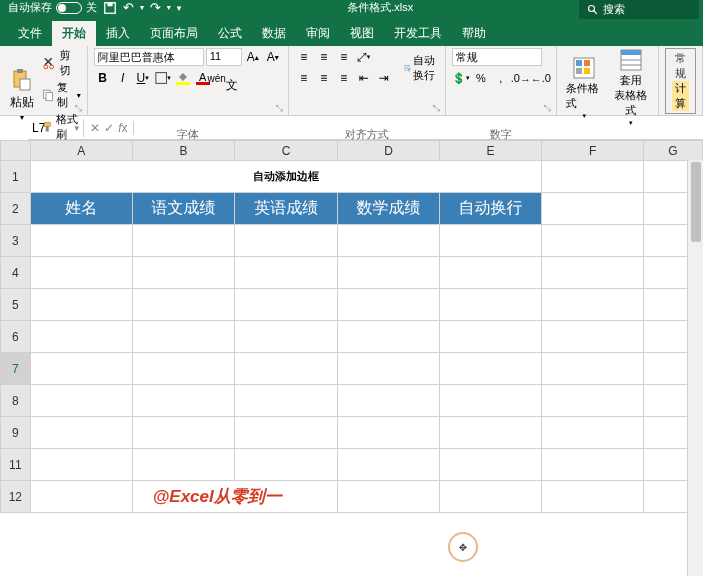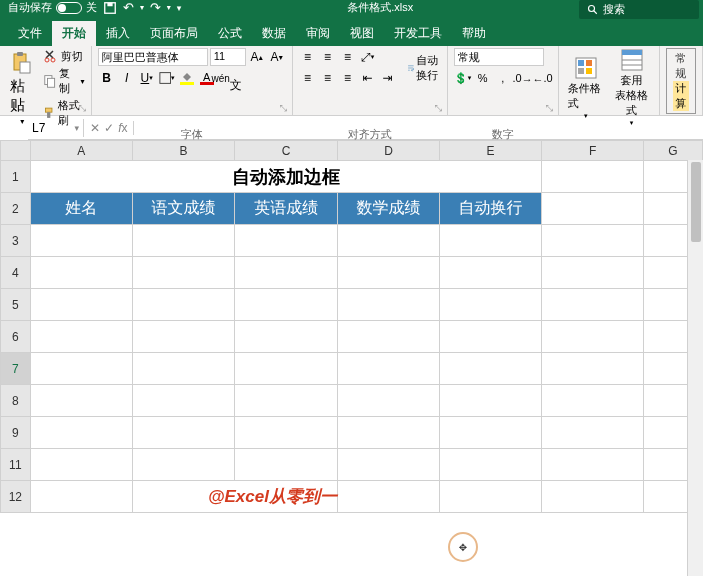--- a/index.html
+++ b/index.html
@@ -73,23 +73,23 @@
 .grid th, .grid td { border: 1px solid #d0d0d0; }
 .grid .colhdr th { background: #e6e6e6; color: #333; font-weight: normal; text-align: center; height: 20px; font-size: 12px; }
 .grid .colhdr th.corner { width: 30px; background: #e6e6e6; }
 .grid .colhdr th.col { width: 104px; }
 .grid .colhdr th.col-narrow { width: 60px; }
 .grid tbody th { background: #e6e6e6; color: #333; font-weight: normal; text-align: center; width: 30px; font-size: 12px; }
 .grid tbody td { height: 32px; background: #fff; }
 .grid tbody tr.active th { background: #d2d2d2; color: #127245; }
 
 
-.title-cell { text-align: center; font-weight: bold; font-size: 18px; color: #000; }
+.title-cell { text-align: center; font-weight: bold; font-size: 11px; color: #000; }
 .hdr-cell { background: #3a7fb5 !important; color: #fff; text-align: center; font-size: 16px; }
-.watermark { color: #d43b1f; font-weight: bold; font-style: italic; font-size: 17px; text-align: right; padding-left: 20px; }
+.watermark { color: #d43b1f; font-weight: bold; font-style: italic; font-size: 17px; text-align: left; padding-left: 20px; }
 
 .cursor-ring { position: absolute; width: 30px; height: 30px; border: 2px solid #e8b88a; border-radius: 50%; left: 448px; top: 392px; display: flex; align-items: center; justify-content: center; pointer-events: none; }
 .cursor-ring::after { content: "✥"; font-size: 10px; color: #333; }
 
 .scrollbar-v { position: absolute; right: 0; top: 160px; width: 16px; bottom: 0; background: #f0f0f0; border-left: 1px solid #d0d0d0; }
 .scrollbar-v .thumb { background: #c0c0c0; width: 10px; height: 80px; margin: 2px auto; border-radius: 2px; }
 
 svg { display: block; }
 </style>
 </head>
@@ -140,21 +140,21 @@
 <div class="ribbon">
 
   <div class="ribbon-group clipboard">
     <div class="group-content">
       <div class="big-btn">
         <svg class="icon24" viewBox="0 0 24 24">
             <rect x="4" y="3" width="12" height="16" fill="#f4c869" stroke="#b0871e"></rect>
             <rect x="7" y="1" width="6" height="4" fill="#888" rx="1"></rect>
             <rect x="10" y="11" width="10" height="11" fill="#fff" stroke="#888"></rect>
           </svg>
-        <span style="font-size:15px">粘贴</span>
+        <span style="font-size:12px">粘贴</span>
         <span style="font-size:8px">▾</span>
       </div>
       <div class="small-btns">
         <div>
             <svg class="icon16" viewBox="0 0 16 16">
               <path d="M3 3 L10 10 M10 3 L3 10" stroke="#333" stroke-width="1.5"></path>
               <circle cx="4" cy="12" r="2" fill="none" stroke="#d43"></circle>
               <circle cx="10" cy="12" r="2" fill="none" stroke="#d43"></circle>
             </svg>
             <span>剪切</span>

